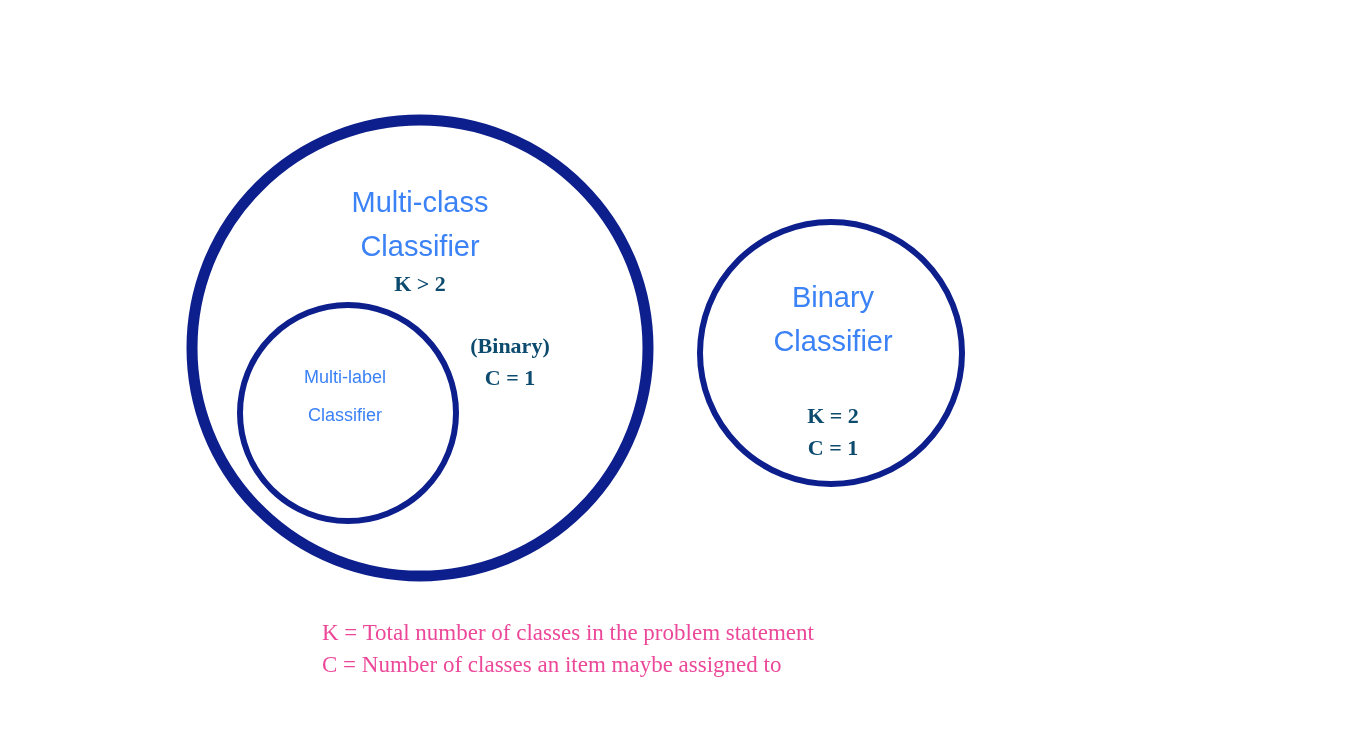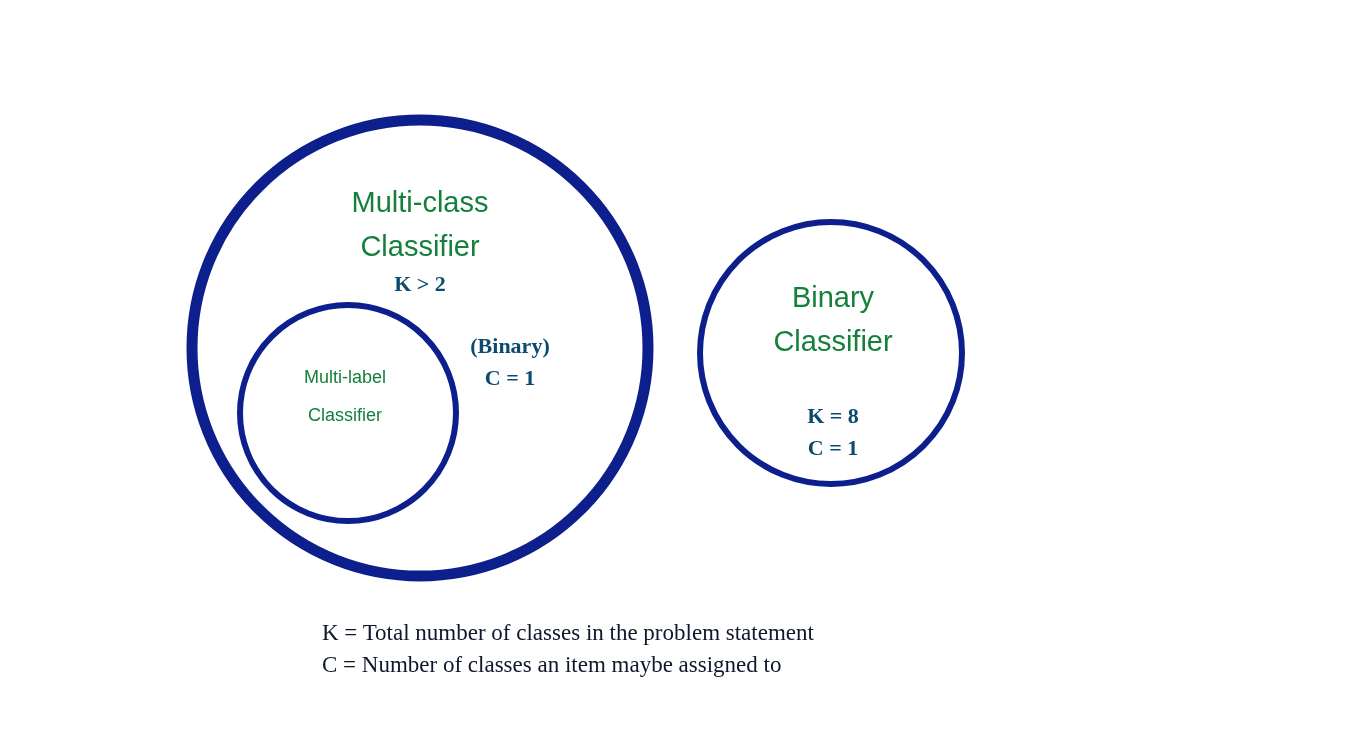--- a/index.html
+++ b/index.html
@@ -27,21 +27,21 @@
   }
   .label-block {
     position: absolute;
     text-align: center;
     color: #3a3a3a;
   }
   .title-text {
     font-family: "Liberation Sans", sans-serif;
     font-size: 29px;
     line-height: 44px;
-    color: #15803d;
+    color: #3b82f6;
     white-space: nowrap;
   }
   .sub-text {
     font-family: "Liberation Serif", serif;
     font-weight: bold;
     font-size: 22px;
     line-height: 32px;
     color: #0c4a6e;
     white-space: nowrap;
   }
@@ -79,21 +79,21 @@
   #legend {
     position: absolute;
     left: 322px;
     top: 617px;
     width: 700px;
   }
   .legend-line {
     font-family: "Liberation Serif", serif;
     font-size: 23px;
     line-height: 32px;
-    color: #0f172a;
+    color: #ec4899;
     white-space: nowrap;
     text-align: left;
   }
 </style>
 </head>
 <body>
 
 <div class="canvas">
 
   <svg class="shapes" viewBox="0 0 1358 744">
@@ -120,21 +120,21 @@
     <div class="title-text">Multi-label</div>
     <div class="title-text">Classifier</div>
   </div>
 
   <div class="label-block" id="bin-label">
     <div class="title-text">Binary</div>
     <div class="title-text">Classifier</div>
   </div>
 
   <div class="label-block" id="bin-sub">
-    <div class="sub-text">K = 8</div>
+    <div class="sub-text">K = 2</div>
     <div class="sub-text">C = 1</div>
   </div>
 
   <div id="legend">
     <div class="legend-line">K = Total number of classes in the problem statement</div>
     <div class="legend-line">C = Number of classes an item maybe assigned to</div>
   </div>
 
 </div>
 

